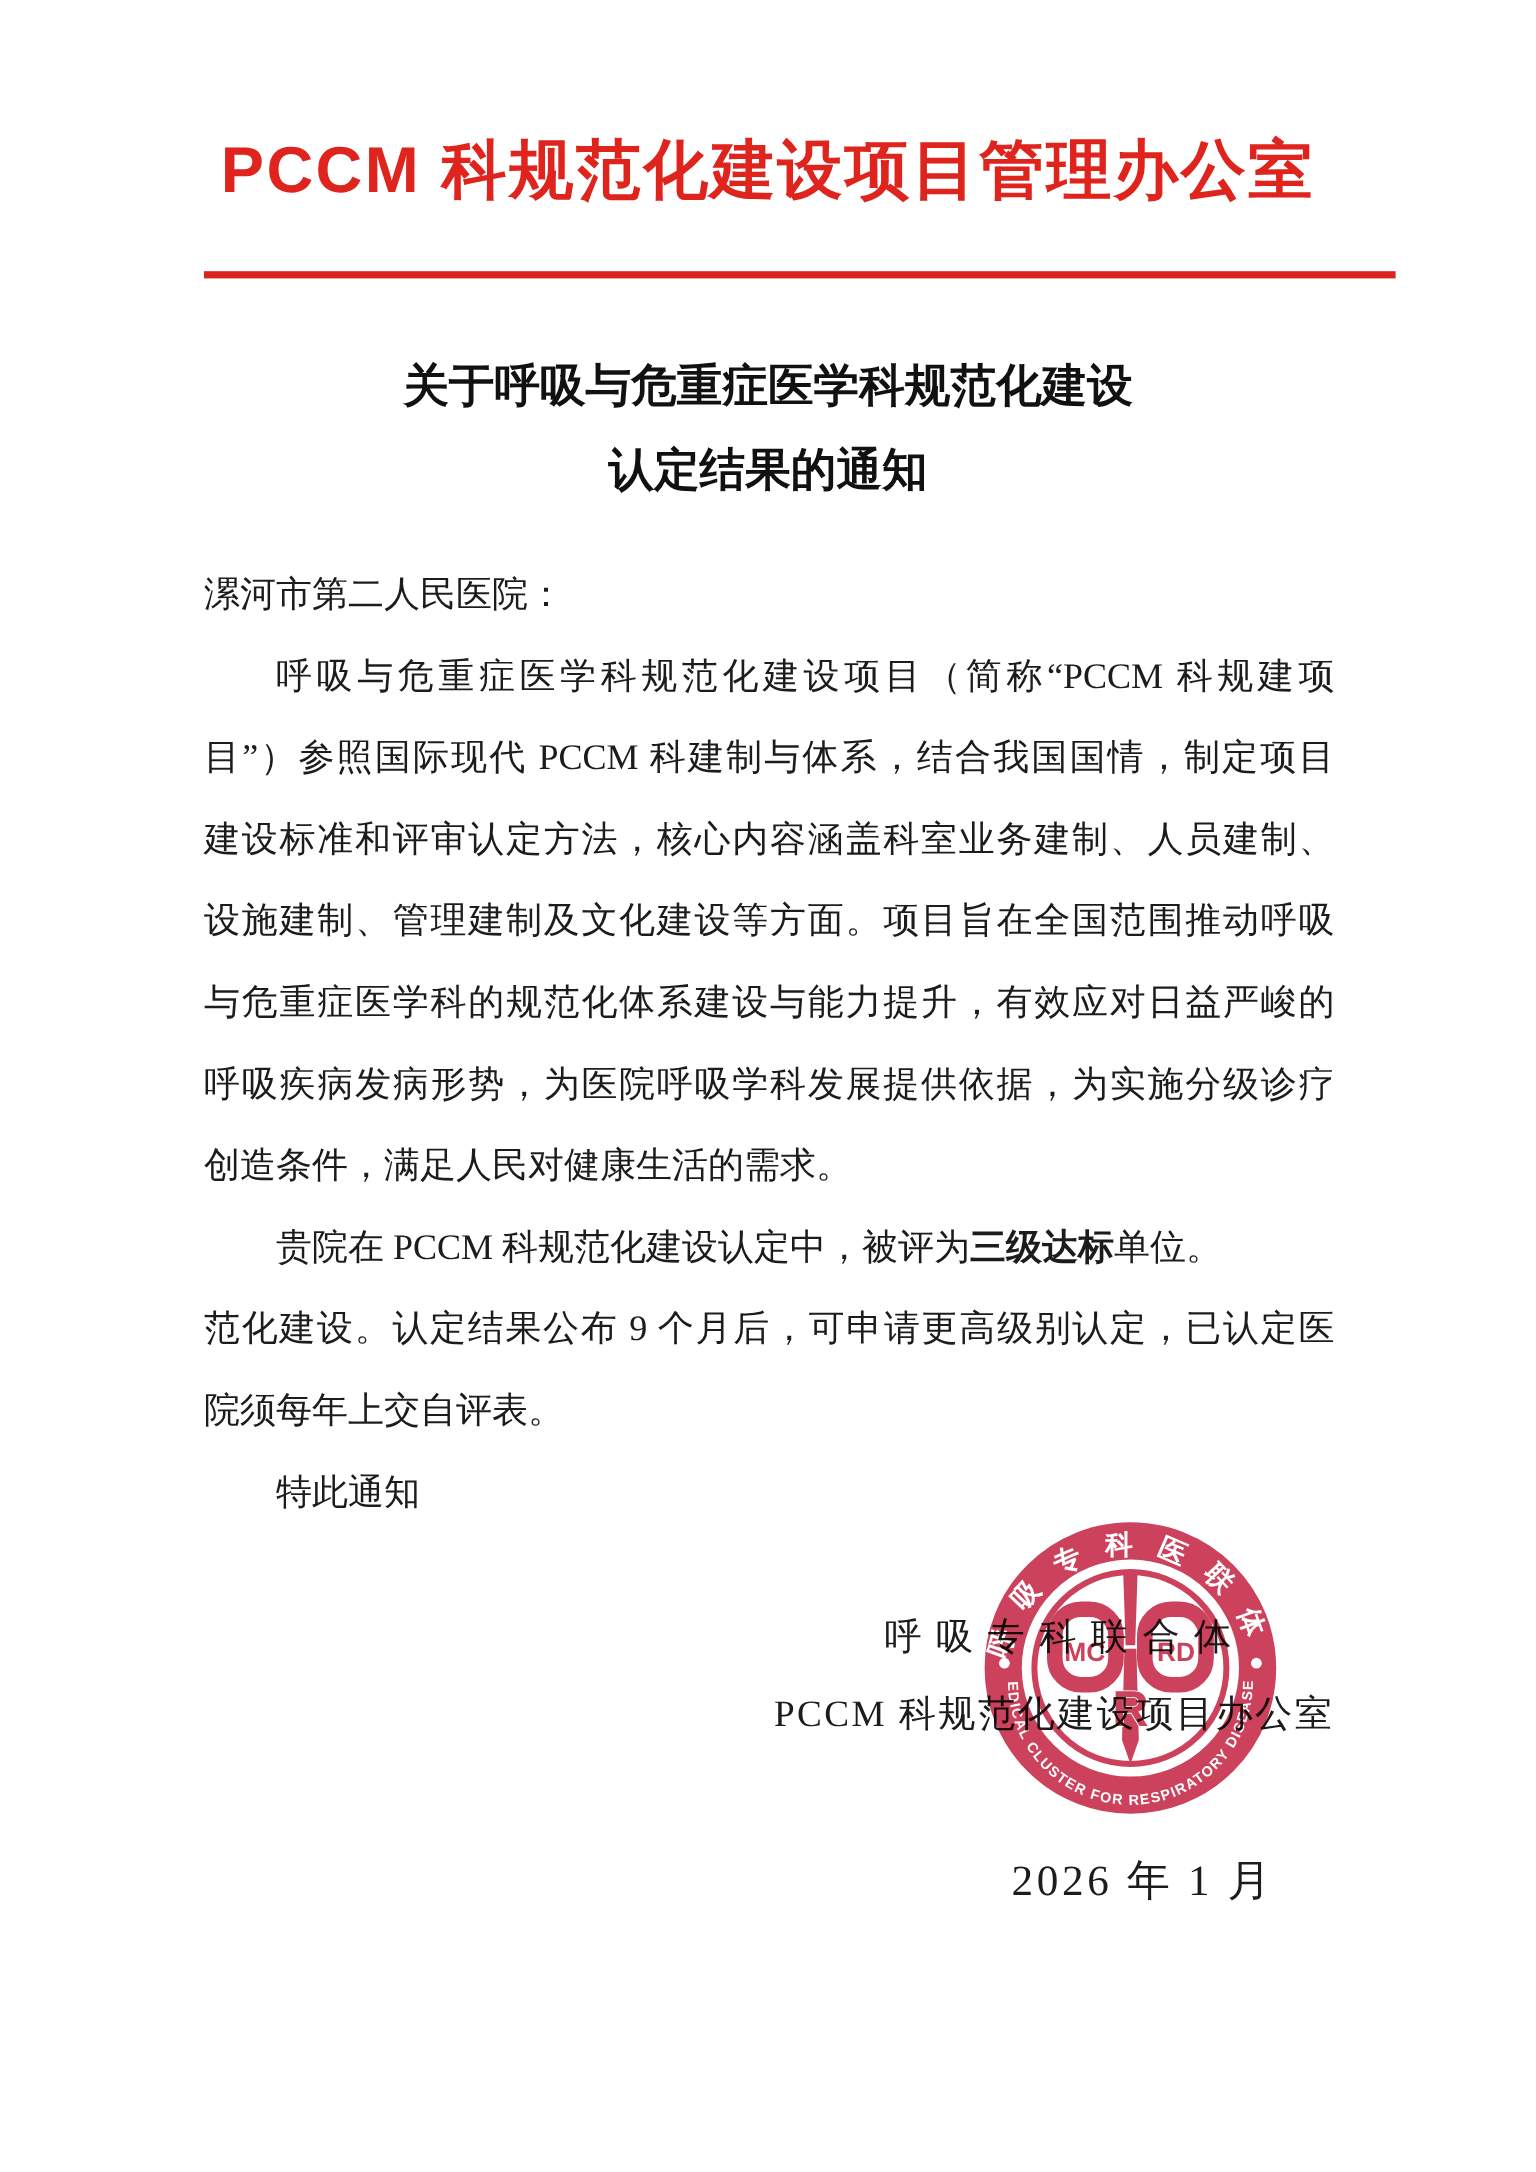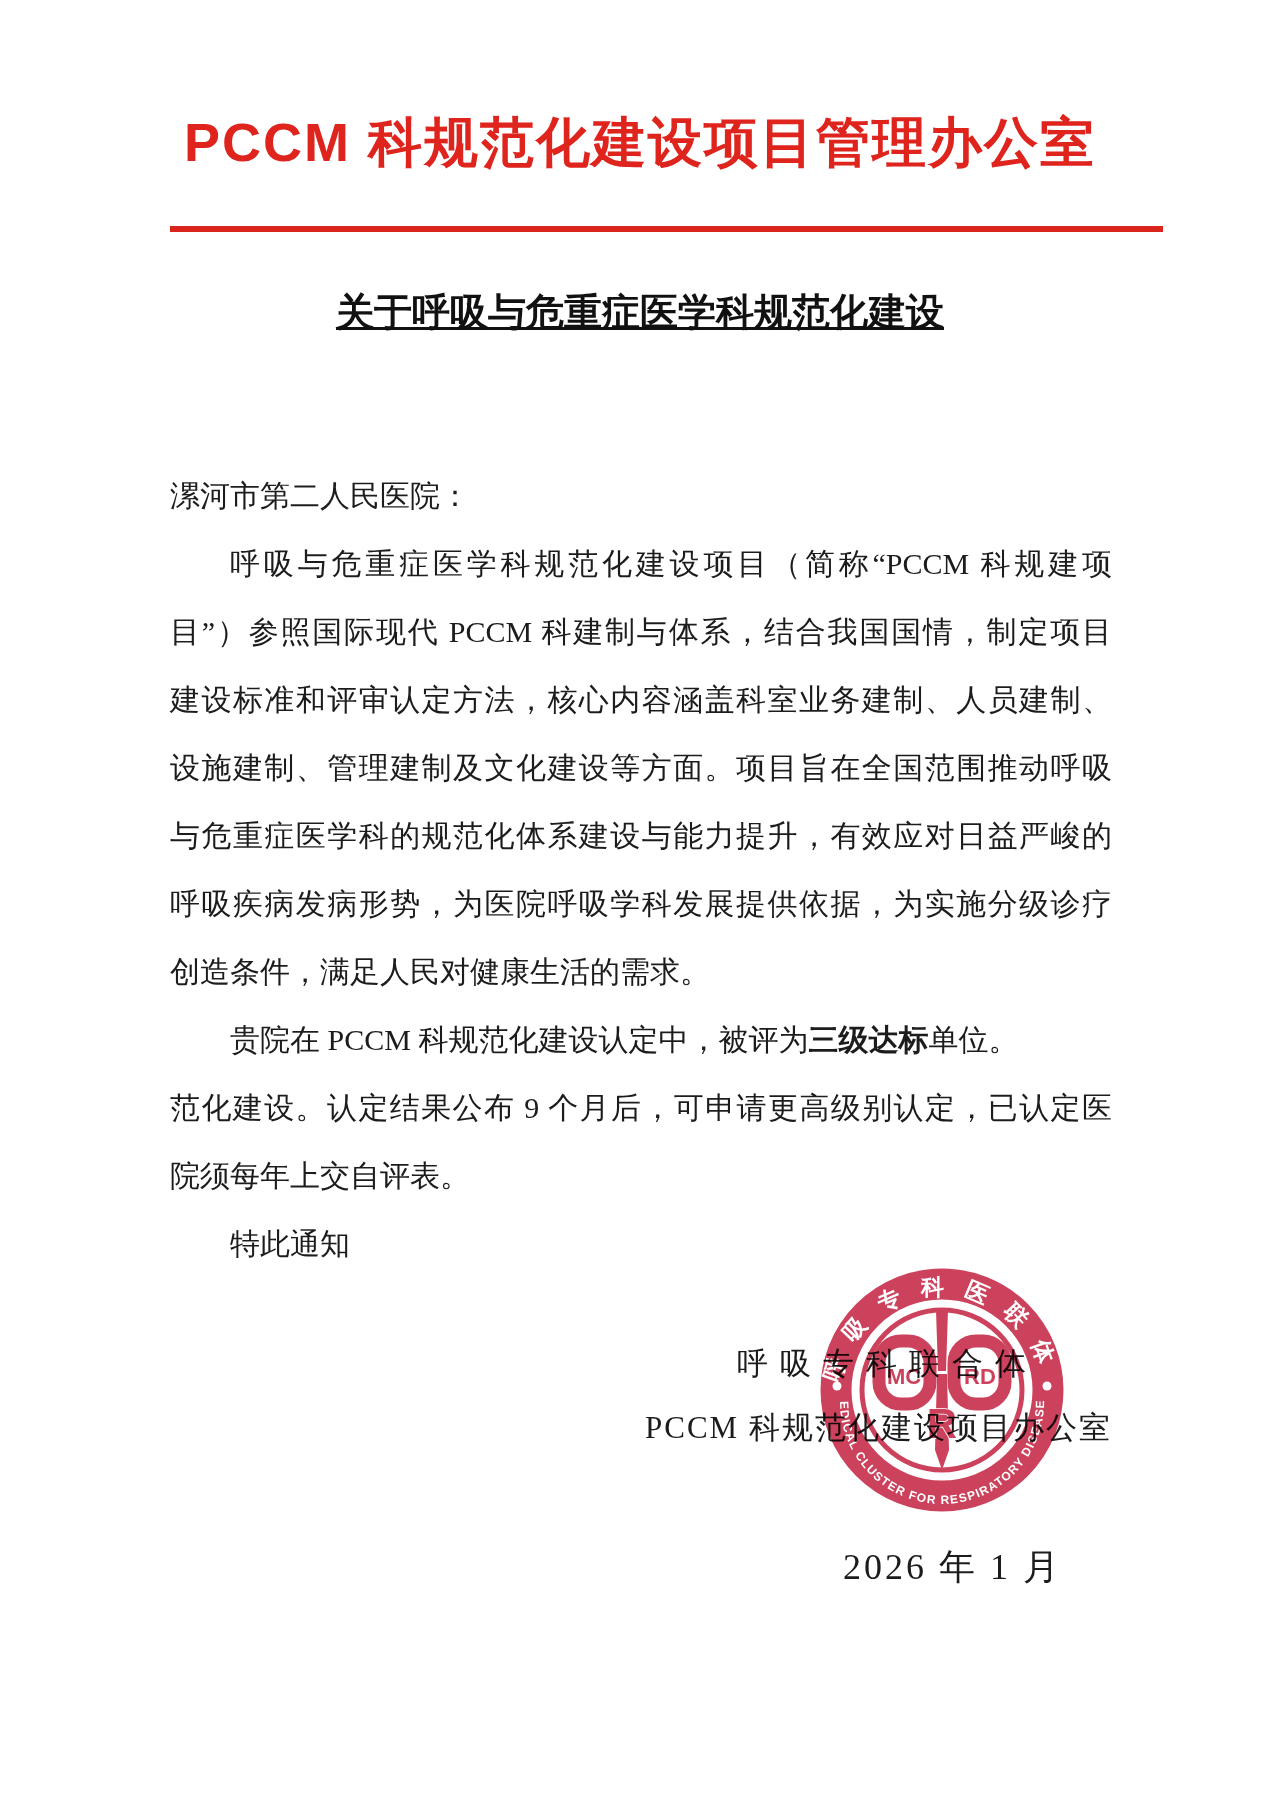--- a/index.html
+++ b/index.html
@@ -30,21 +30,21 @@
   
   .doc-title{
     position:absolute;left:0;width:100%;
     text-align:center;
     font-family:"Liberation Sans","DejaVu Sans",sans-serif;
     font-weight:700;
     font-size:38px;line-height:52px;
     color:#111111;
     white-space:nowrap;
   }
-  .doc-title.l1{top:286px;text-decoration:underline;}
+  .doc-title.l1{top:296px;}
   .doc-title.l2{top:366px;}
   
   .body-block{
     position:absolute;left:170px;top:462px;width:942px;
     font-size:30px;
   }
   .row{
     height:68px;line-height:68px;
   }
   .j{text-align:justify;text-align-last:justify;}
@@ -79,20 +79,21 @@
 </style>
 </head>
 <body>
 
 <div class="page">
 
   <div class="office-title">PCCM 科规范化建设项目管理办公室</div>
   <div class="red-rule"></div>
 
   <div class="doc-title l1">关于呼吸与危重症医学科规范化建设</div>
+  <div class="doc-title l2">认定结果的通知</div>
 
   <div class="body-block">
     <div class="row">漯河市第二人民医院：</div>
     <div class="row ind j">呼吸与危重症医学科规范化建设项目（简称“PCCM 科规建项</div>
     <div class="row j">目”）参照国际现代 PCCM 科建制与体系，结合我国国情，制定项目</div>
     <div class="row j">建设标准和评审认定方法，核心内容涵盖科室业务建制、人员建制、</div>
     <div class="row j">设施建制、管理建制及文化建设等方面。项目旨在全国范围推动呼吸</div>
     <div class="row j">与危重症医学科的规范化体系建设与能力提升，有效应对日益严峻的</div>
     <div class="row j">呼吸疾病发病形势，为医院呼吸学科发展提供依据，为实施分级诊疗</div>
     <div class="row">创造条件，满足人民对健康生活的需求。</div>

